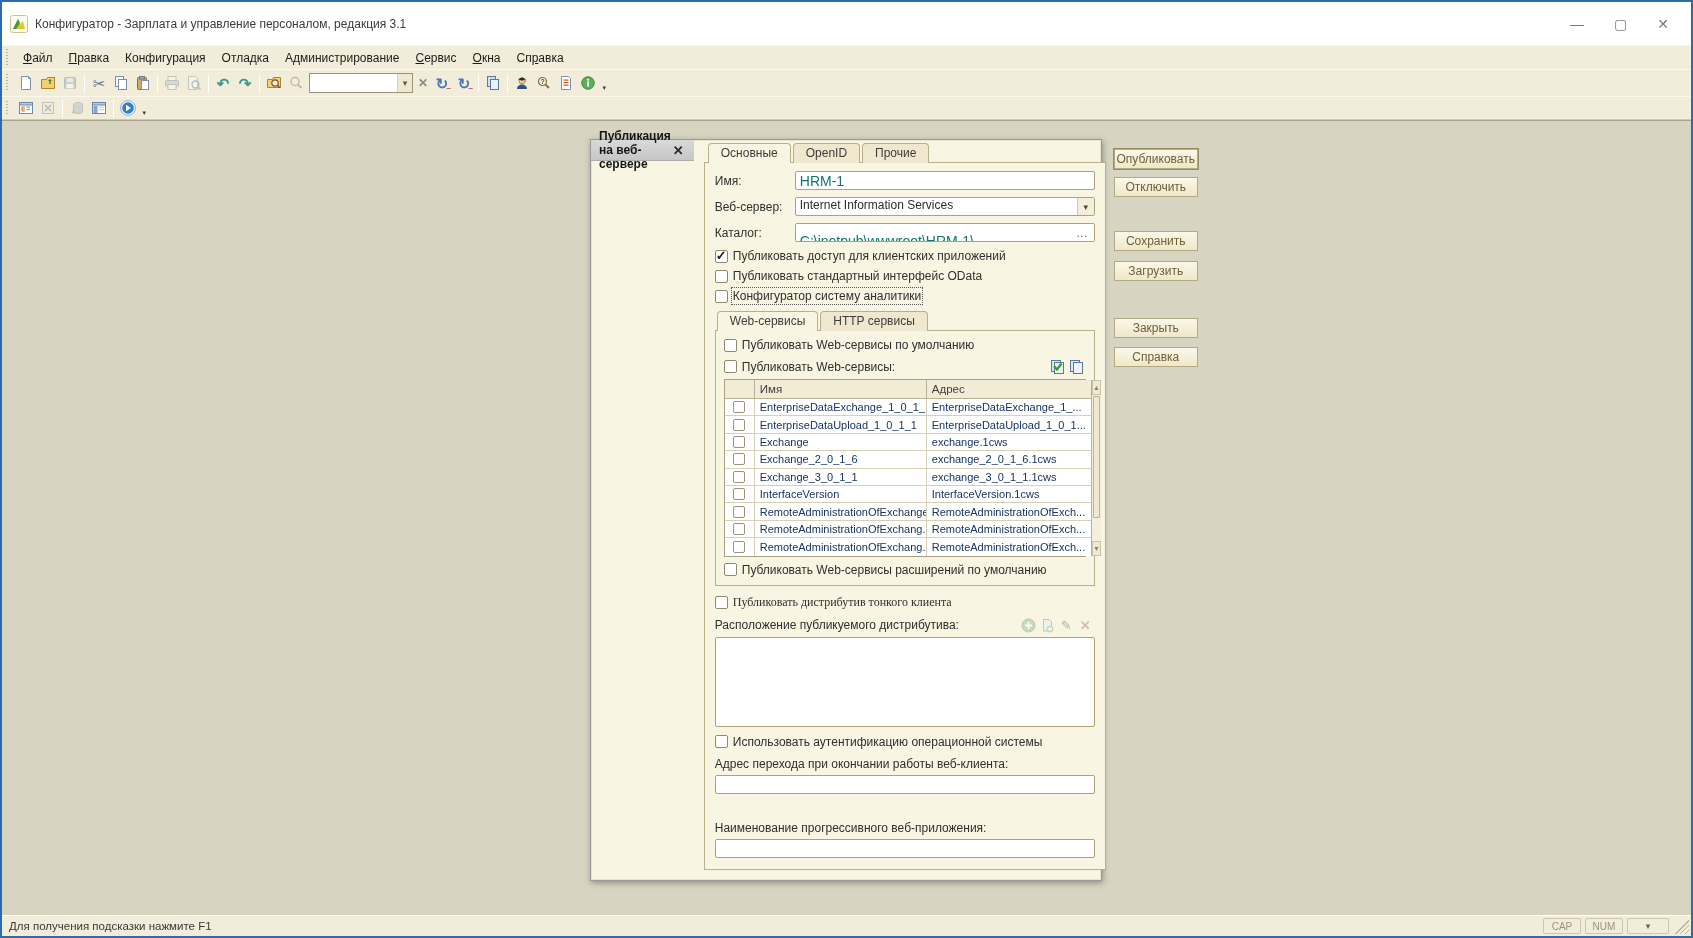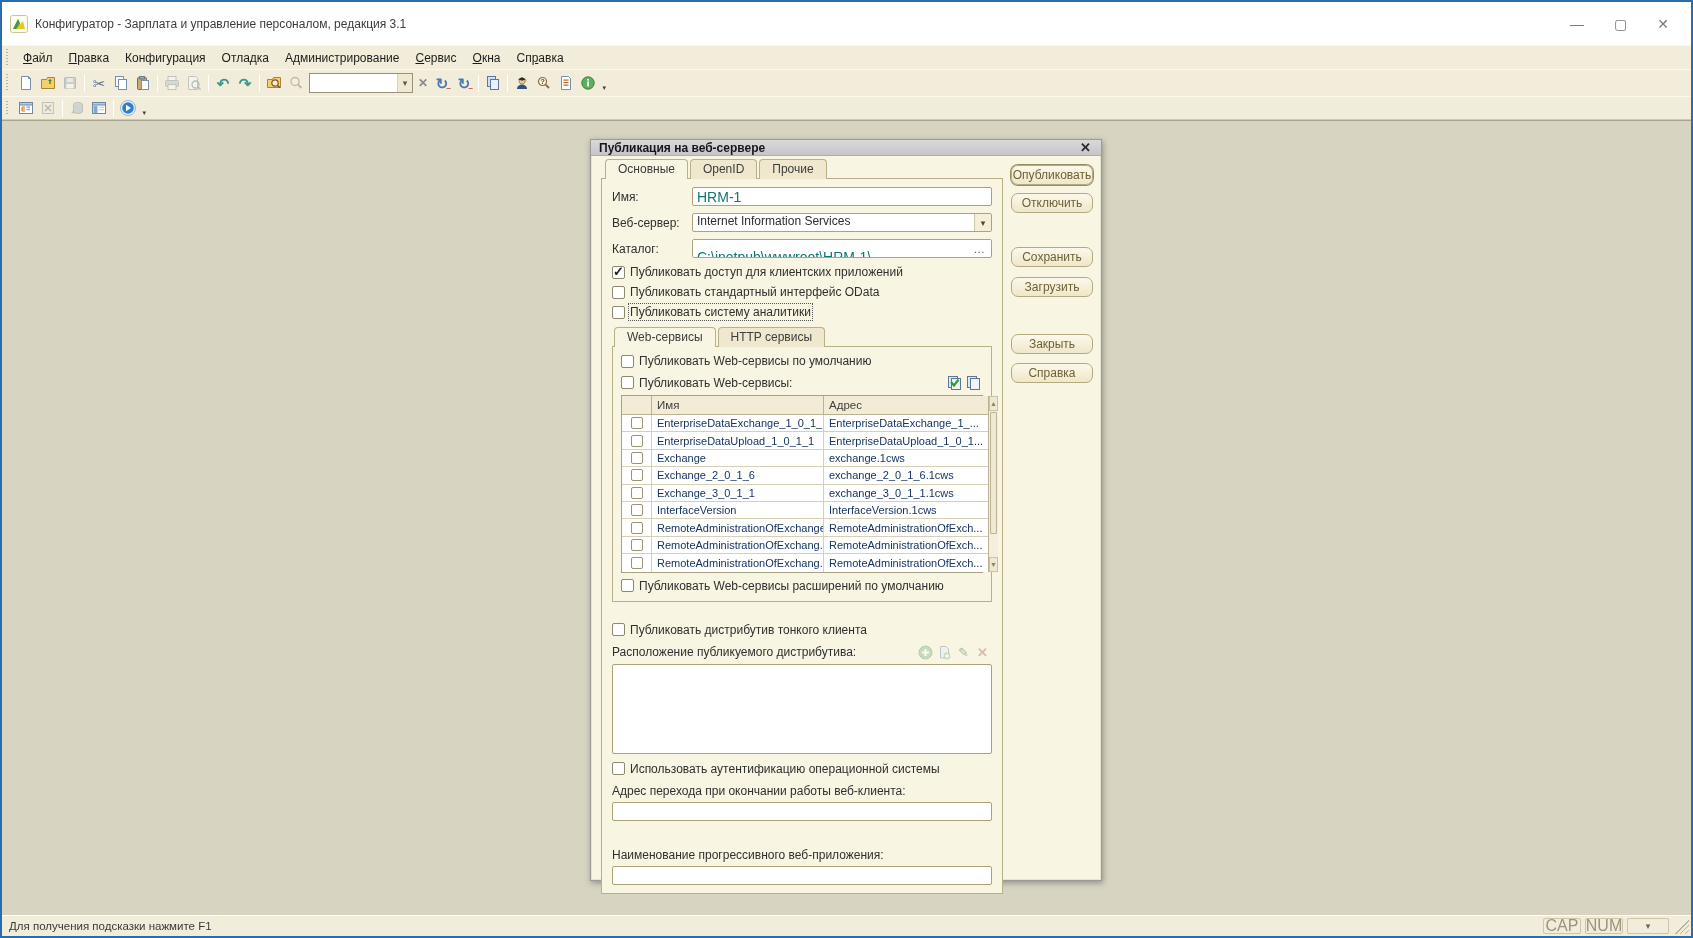--- a/index.html
+++ b/index.html
@@ -35,28 +35,28 @@
   .searchbox input { border:0; outline:none; flex:1; width:70px; height:16px; font-size:11px; background:transparent; }
   .combo-arrow { width:15px; height:18px; display:flex; align-items:center; justify-content:center; font-size:9px; color:#5a5a4a; border-left:1px solid #d8d2ba; background:#efe9d2; }
   .caret-sub { position:absolute; right:-7px; bottom:2px; font-size:7px; color:#3c3c3c; }
 
   
   .mdi { flex:1; position:relative; background:#d8d4c2; border-top:1px solid #a8a48e; }
 
   
   .statusbar { height:21px; background:#f1edda; border-top:1px solid #ffffff; box-shadow:0 -1px 0 #c4bfa6; display:flex; align-items:center; font-size:11.5px; color:#3a3a3a; }
   .status-hint { flex:1; padding-left:6px; border:1px solid transparent; }
-  .status-cell { border:1px solid #cdc6a8; border-radius:2px; height:16px; display:flex; align-items:center; justify-content:center; margin-right:4px; color:#9b947b; font-size:16px; }
+  .status-cell { border:1px solid #cdc6a8; border-radius:2px; height:16px; display:flex; align-items:center; justify-content:center; margin-right:4px; color:#9b947b; font-size:10px; }
   .cell-cap,.cell-num { width:38px; }
   .cell-dd { width:42px; color:#6a6450; font-size:9px; }
   .size-grip { width:16px; height:16px; margin-right:2px; background:
      linear-gradient(135deg, transparent 0 55%, #b9b49b 55% 60%, transparent 60% 70%, #b9b49b 70% 75%, transparent 75% 85%, #b9b49b 85% 90%, transparent 90%); }
 
   
-  .dialog { position:absolute; left:588px; top:18px; width:512px; height:742px; background:#f9f5e3; border:1px solid #9a9a9a; box-shadow:1px 2px 6px rgba(60,60,60,.45), inset 0 0 0 1px #e8e4d2; display:flex; flex-direction:column; }
+  .dialog { position:absolute; left:588px; top:18px; width:512px; height:742px; background:#f9f5e3; border:1px solid #9a9a9a; box-shadow:1px 2px 6px rgba(60,60,60,.45), inset 0 0 0 1px #e8e4d2; display:flex; flex-direction:row; }
   .dlg-title { height:21px; background:linear-gradient(#d9d9d9,#c6c6c6); display:flex; align-items:center; padding:0 8px; border-bottom:1px solid #adadad; }
   .dlg-title .t { font-weight:bold; font-size:12px; color:#161616; flex:1; }
   .dlg-close { color:#2a2a2a; font-size:13px; font-weight:bold; padding:0 2px; }
   .dlg-body { flex:1; display:flex; padding:3px 8px 10px 10px; }
   .left-area { width:402px; display:flex; flex-direction:column; }
 
   .tabs { display:flex; gap:2px; padding-left:4px; position:relative; z-index:2; }
   .tab { border:1px solid #b9b088; border-bottom:none; border-radius:4px 4px 0 0; background:#efe8cf; padding:2px 12px 3px; font-size:12px; color:#3c3c3c; }
   .tab.active { background:#f9f5e3; position:relative; }
   .tab.active::after { content:""; position:absolute; left:0; right:0; bottom:-1px; height:1px; background:#f9f5e3; }
@@ -107,21 +107,21 @@
   .strack-rest { flex:1; }
 
   .distrib-head { display:flex; align-items:center; margin:1px 0 3px; }
   .distrib-head .lbl { flex:1; color:#2f2f2f; }
   .empty-box { height:90px; border:1px solid #aca478; border-radius:2px; background:#fff; margin-bottom:8px; }
 
   .sec-label { color:#2f2f2f; margin:2px 0 4px; }
 
   
   .btn-col { width:92px; display:flex; flex-direction:column; align-items:stretch; padding:4px 0 0 8px; }
-  .dbtn { height:20px; border:1px solid #b3ab7f; border-radius:7px; background:linear-gradient(#fcf8ea,#efe7ca); color:#6e6136; font-size:12px; display:flex; align-items:center; justify-content:center; white-space:nowrap; }
+  .dbtn { height:20px; border:1px solid #b3ab7f; border-radius:0; background:linear-gradient(#fcf8ea,#efe7ca); color:#6e6136; font-size:12px; display:flex; align-items:center; justify-content:center; white-space:nowrap; }
   .dbtn.default { box-shadow:0 0 0 1px #958d5e; }
 
   svg { display:block; }
 </style>
 </head>
 <body>
 
 <div class="window">
 
   <div class="titlebar">
@@ -363,21 +363,21 @@
             <div class="cb">
               <span class="box on"></span>
               <span class="cbl">Публиковать доступ для клиентских приложений</span>
             </div>
             <div class="cb">
               <span class="box"></span>
               <span class="cbl">Публиковать стандартный интерфейс OData</span>
             </div>
             <div class="cb">
               <span class="box"></span>
-              <span class="cbl focused">Публиковать систему аналитики</span>
+              <span class="cbl focused">Конфигуратор систему аналитики</span>
             </div>
 
             <div class="inner-tabs">
               <span class="tab active">Web-сервисы</span>
               <span class="tab">HTTP сервисы</span>
             </div>
             <div class="inner-pane">
               <div class="cb">
                 <span class="box"></span>
                 <span class="cbl">Публиковать Web-сервисы по умолчанию</span>
@@ -480,21 +480,21 @@
                   <span class="sbtn">▼</span>
                 </div>
               </div>
 
               <div class="cb">
                 <span class="box"></span>
                 <span class="cbl">Публиковать Web-сервисы расширений по умолчанию</span>
               </div>
             </div>
 
-            <div class="cb" style="margin-top:14px;">
+            <div class="cb" style="margin-top:2px;font-family:Liberation Serif, serif;">
               <span class="box"></span>
               <span class="cbl">Публиковать дистрибутив тонкого клиента</span>
             </div>
 
             <div class="distrib-head">
               <span class="lbl">Расположение публикуемого дистрибутива:</span>
               <span class="mini-ic" style="opacity:.55;">
                 <svg width="15" height="15" viewBox="0 0 15 15">
                     <circle cx="7.5" cy="7.5" r="6.5" fill="#9dc49d" stroke="#7fa87f"></circle>
                     <path d="M7.5 4 v7 M4 7.5 h7" stroke="#fff" stroke-width="2"></path>

